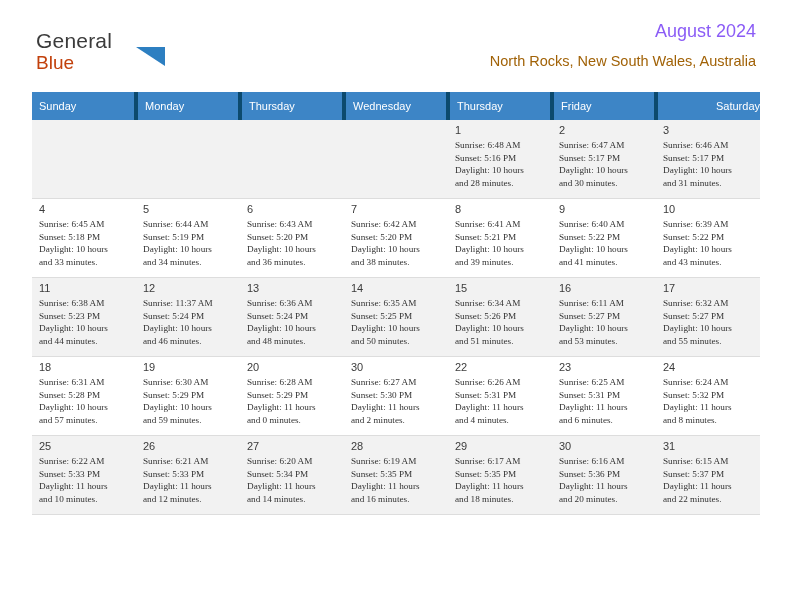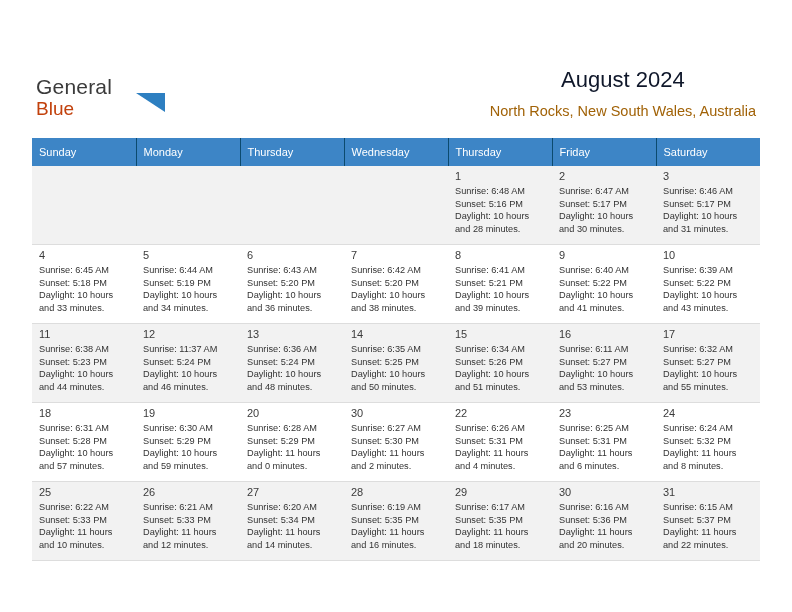--- a/index.html
+++ b/index.html
@@ -18,21 +18,20 @@
     position: relative;
     width: 792px;
     height: 612px;
     box-sizing: border-box;
     padding: 0 32px;
   }
   
   .header {
     position: relative;
     height: 92px;
-    margin-top: 46px;
   }
   .logo {
     position: absolute;
     left: 4px;
     top: 30px;
     width: 200px;
   }
   .logo-general {
     font-size: 21px;
     color: #3b3b3b;
@@ -52,48 +51,47 @@
     width: 34px;
     height: 23px;
   }
   .title-block {
     position: absolute;
     right: 4px;
     top: 22px;
     text-align: right;
   }
   .cal-title {
-    font-size: 22px;
-    color: #0f172a;
+    font-size: 18px;
+    color: #8b5cf6;
     line-height: 1.1;
     font-weight: normal;
-    text-align: center;
   }
   .cal-subtitle {
     font-size: 14.5px;
     color: #a16207;
     margin-top: 11px;
   }
   
   table.calendar {
     width: 728px;
     border-collapse: collapse;
     table-layout: fixed;
   }
   table.calendar th {
     background: #3d85c6;
     color: #ffffff;
     font-size: 11px;
     font-weight: normal;
     text-align: left;
     padding: 5px 0 5px 7px;
     height: 18px;
-    border-right: 1px solid #0c4a6e;
-  }
-  table.calendar th:last-child { border-right: none; }
+    border-right: 4px solid #0c4a6e;
+  }
+  table.calendar th:last-child { border-right: none; text-align: right; }
   table.calendar td {
     vertical-align: top;
     height: 78px;
     padding: 0;
     border-bottom: 1px solid #dddddd;
   }
   .cell {
     height: 78px;
     padding: 4px 6px 0 7px;
     box-sizing: border-box;
@@ -102,20 +100,21 @@
   .row-even .cell { background: #ffffff; }
   .daynum {
     font-size: 11px;
     color: #3b3b3b;
     margin-bottom: 3px;
   }
   .info {
     font-size: 9.2px;
     color: #333333;
     line-height: 12.6px;
+    font-family: Liberation Serif, serif;
   }
   .empty { background: #f2f2f2; }
 </style>
 </head>
 <body>
 
 <div class="page">
 
   <div class="header">
     <div class="logo">

